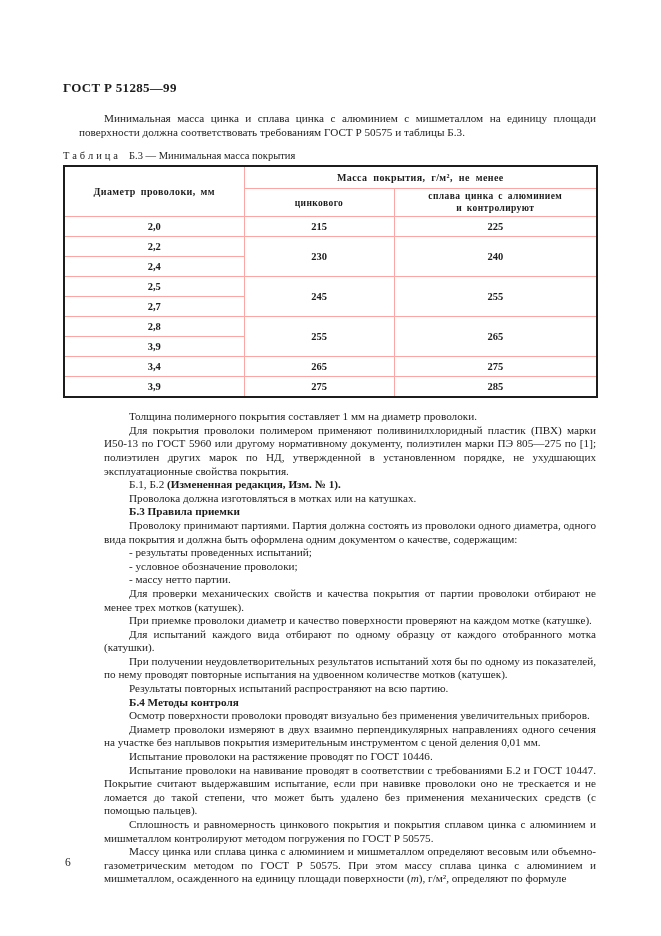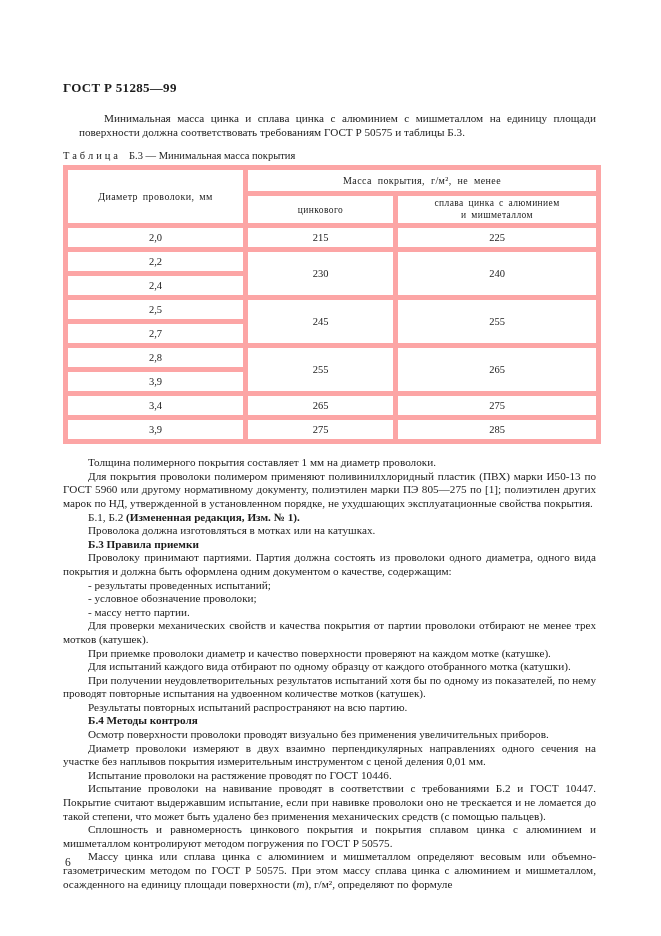--- a/index.html
+++ b/index.html
@@ -37,32 +37,32 @@
   }
   .caption-label { letter-spacing: 3px; margin-right: 8px; }
   table.gost {
     margin-top: 4px;
     width: 533px;
     border-collapse: collapse;
     table-layout: fixed;
     border: 2px solid #1c1c1c;
   }
   table.gost th, table.gost td {
-    border: 5px solid #fca5a5;
+    border: 1px solid #fca5a5;
     text-align: center;
     vertical-align: middle;
-    font-weight: normal;
+    font-weight: bold;
     padding: 0 2px;
   }
   .hdr-row1 th { height: 21px; font-size: 10px; word-spacing: 3px; letter-spacing: 0.4px; }
   .hdr-row2 th { height: 27px; font-size: 9.5px; word-spacing: 2px; letter-spacing: 0.4px; border-bottom: 3px double #1c1c1c; }
   th.diam-hdr { font-size: 10px; word-spacing: 2px; letter-spacing: 0.4px; border-bottom: 3px double #1c1c1c; }
   .two-line span { display: block; line-height: 11.5px; }
   table.gost td { height: 19px; font-size: 10.5px; }
-  .body-text { margin-top: 12px; }
+  .body-text { margin-top: 12px; margin-left: 41px; }
   .body-text p {
     margin: 0;
     font-size: 11.2px;
     line-height: 13.6px;
     text-align: justify;
     text-indent: 25px;
   }
   .body-text p.heading { font-weight: bold; text-align: left; }
   .page-number {
     position: absolute;
@@ -93,21 +93,21 @@
       </colgroup>
       <thead>
         <tr class="hdr-row1">
           <th rowspan="2" class="diam-hdr">Диаметр проволоки, мм</th>
           <th colspan="2">Масса покрытия, г/м², не менее</th>
         </tr>
         <tr class="hdr-row2">
           <th>цинкового</th>
           <th class="two-line">
             <span>сплава цинка с алюминием</span>
-            <span>и мишметаллом</span>
+            <span>и контролируют</span>
           </th>
         </tr>
       </thead>
       <tbody>
         <tr>
           <td>2,0</td>
           <td>215</td>
           <td>225</td>
         </tr>
         <tr>

